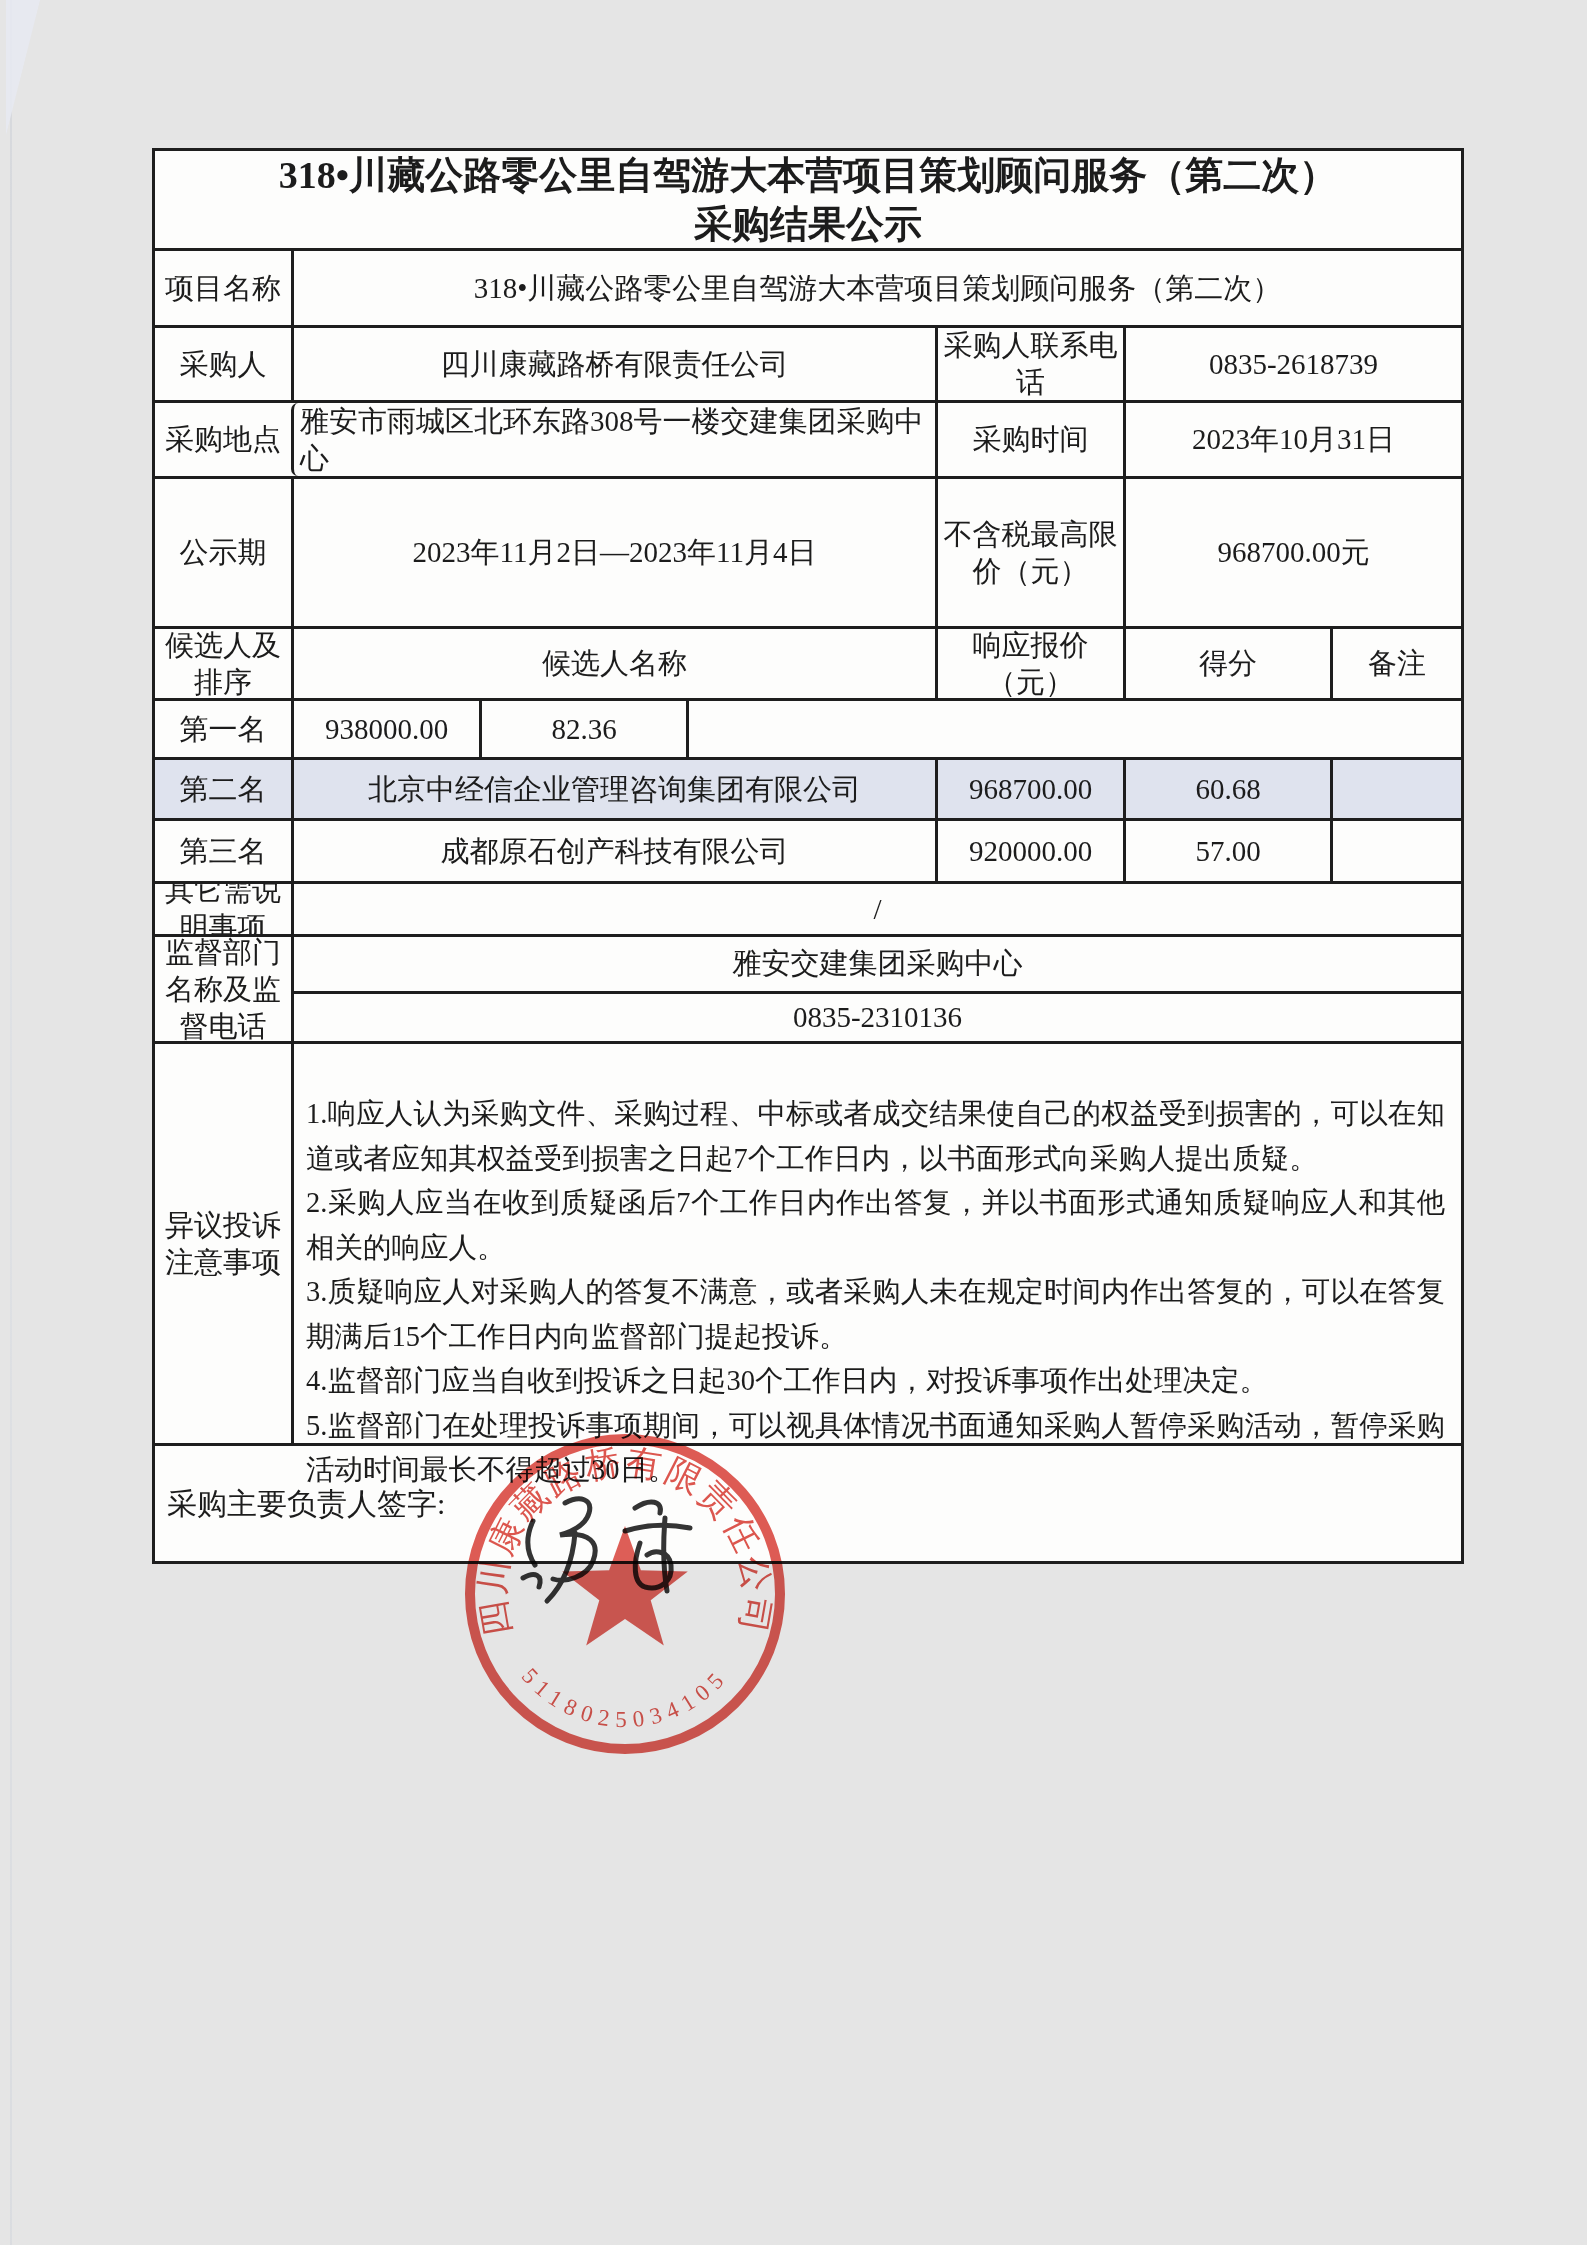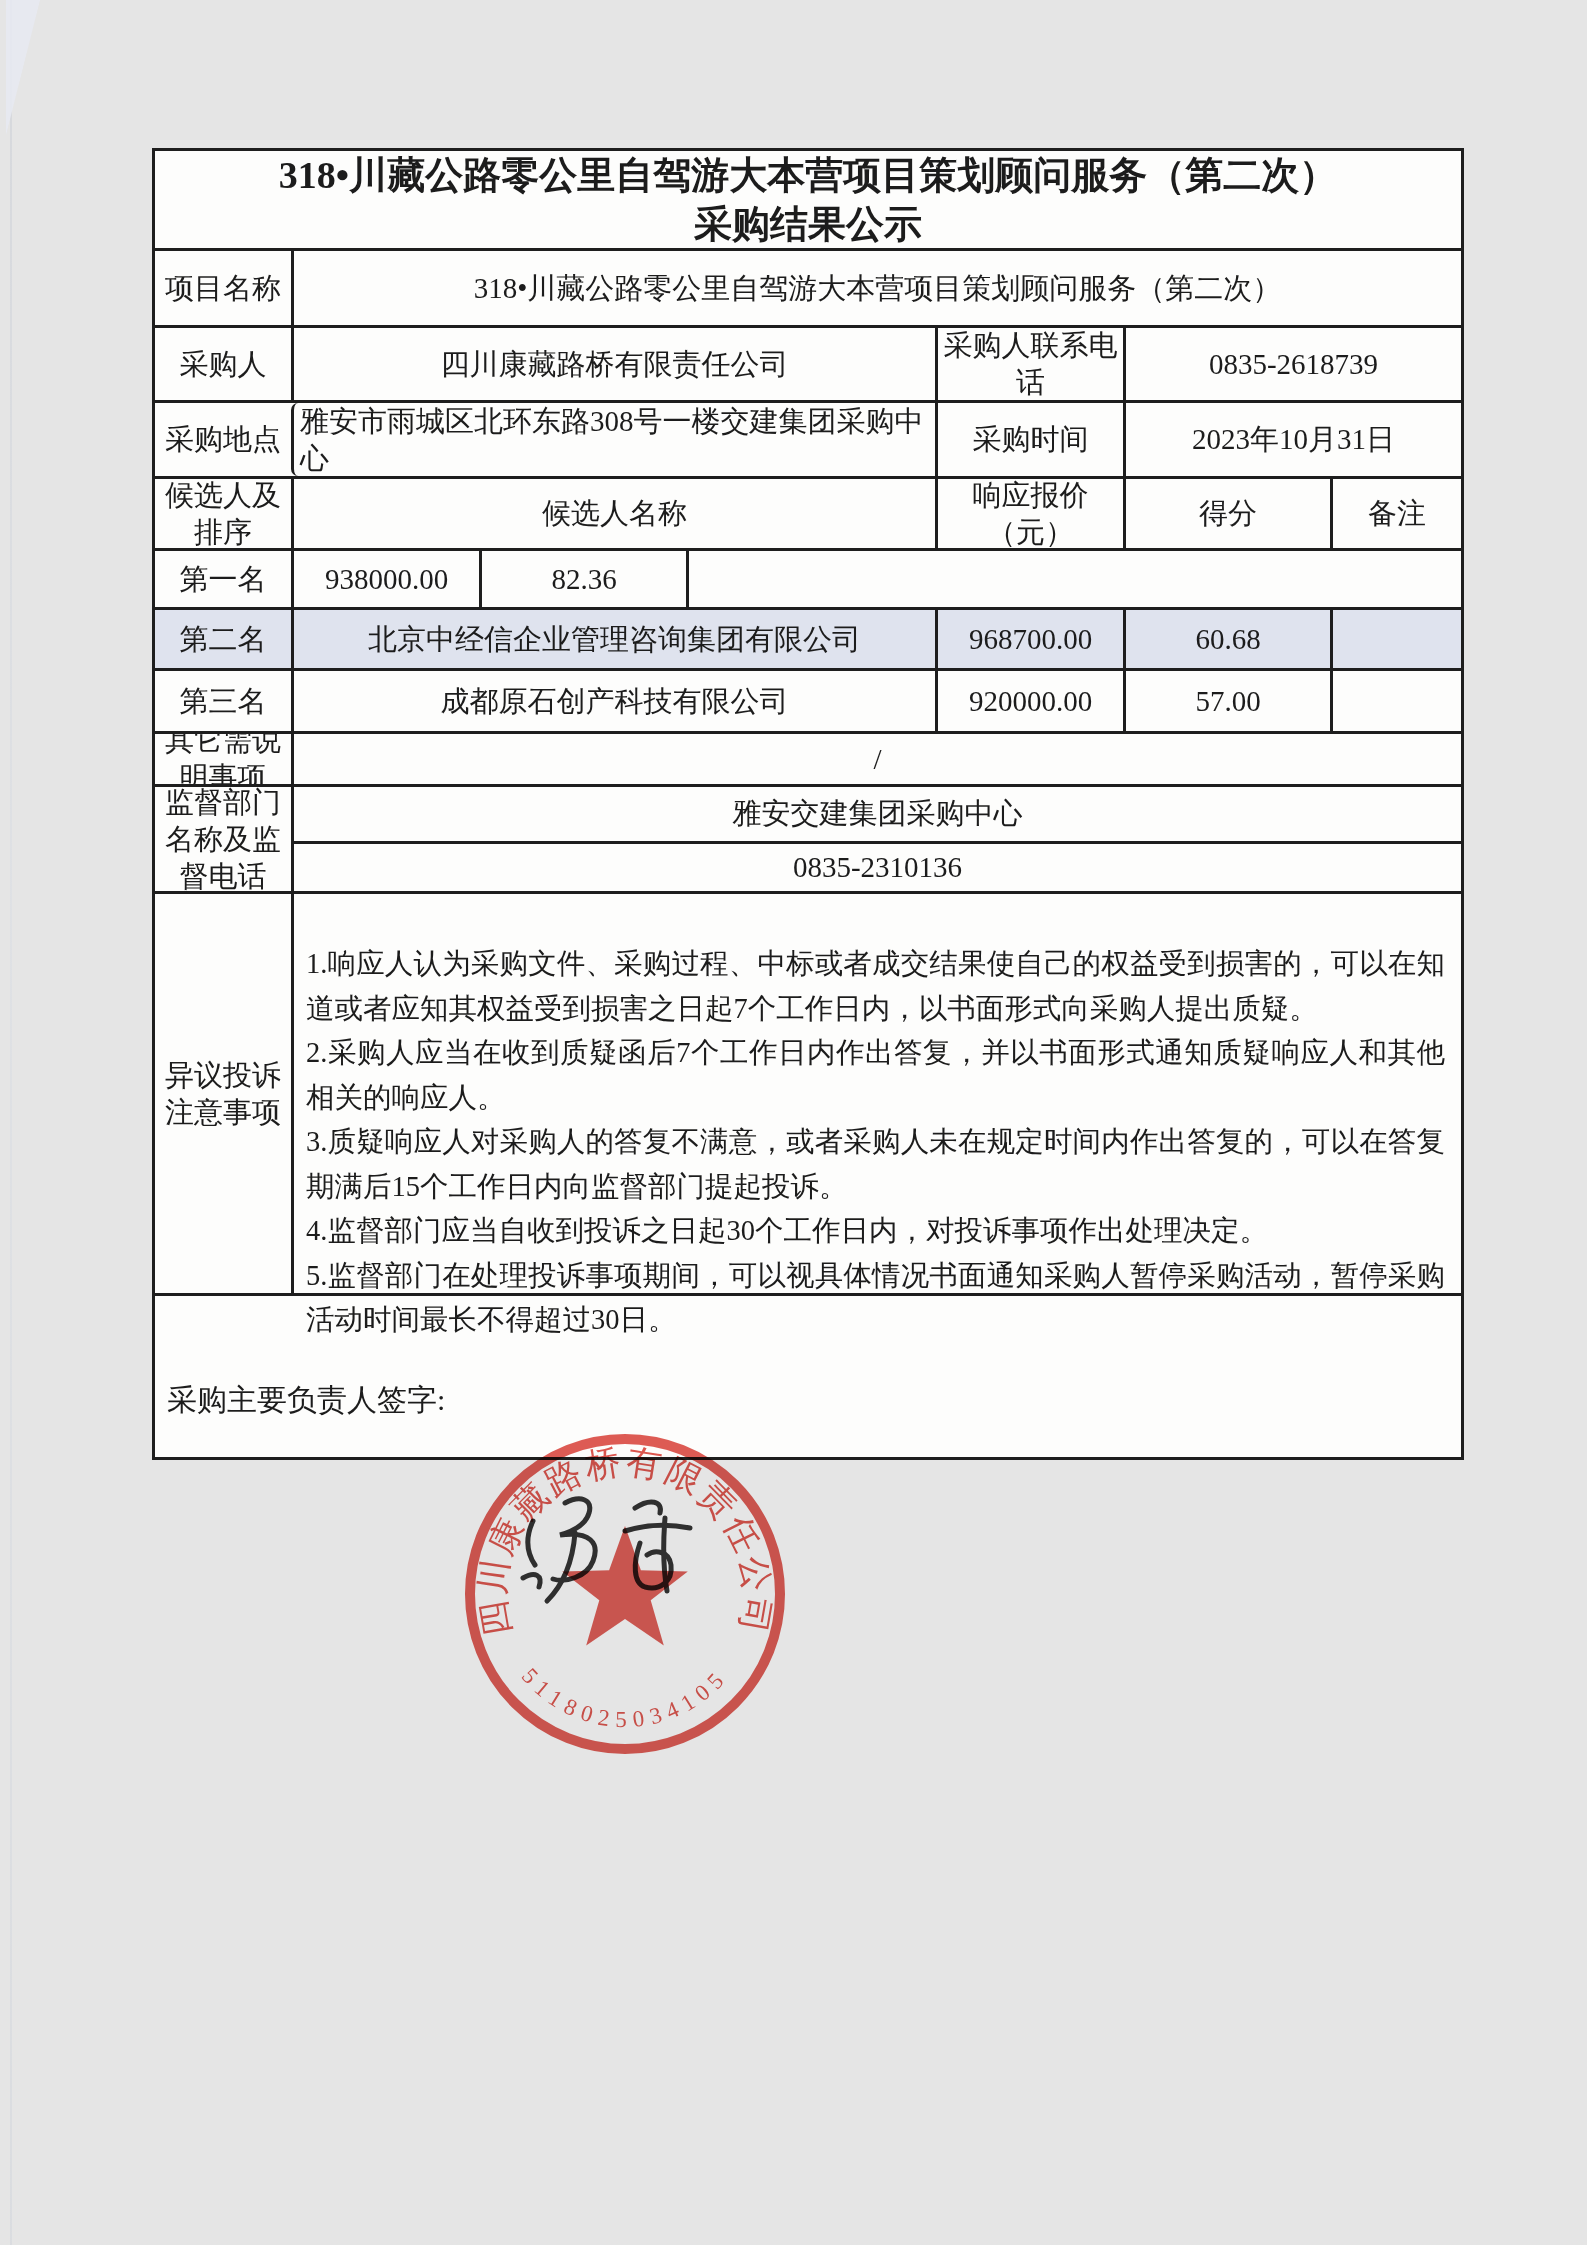--- a/index.html
+++ b/index.html
@@ -24,21 +24,21 @@
     opacity:.85;
   }
   
   .tbl {
     position:absolute; left:152px; top:148px; width:1312px;
     border: 3px solid var(--border, #1e1e1e);
     box-sizing: border-box;
     background:#fdfdfc;
   }
   .r { display:flex; box-sizing:border-box; border-bottom:3px solid var(--border,#1e1e1e); }
-  .r:last-child { border-bottom:none;margin-top:46px; }
+  .r:last-child { border-bottom:none; }
   .c {
     box-sizing:border-box;
     display:flex; flex-direction:column; justify-content:center; align-items:center;
     text-align:center;
     font-size:29px; line-height:37px;
     white-space: pre-line;
     overflow:hidden;
   }
   .c + .c, .c + .colwrap { border-left:3px solid var(--border,#1e1e1e); }
   .w-a { width:136px; flex:none; }
@@ -118,20 +118,27 @@
       <div class="c w-d">0835-2618739</div>
     </div>
 
     <div class="r h-loc">
       <div class="c w-a">采购地点</div>
       <div class="c w-b left">雅安市雨城区北环东路308号一楼交建集团采购中心</div>
       <div class="c w-c">采购时间</div>
       <div class="c w-d">2023年10月31日</div>
     </div>
 
+    <div class="r h-pub">
+      <div class="c w-a">公示期</div>
+      <div class="c w-b">2023年11月2日—2023年11月4日</div>
+      <div class="c w-c">不含税最高限
+价（元）</div>
+      <div class="c w-d">968700.00元</div>
+    </div>
 
     <div class="r h-chead">
       <div class="c w-a">候选人及
 排序</div>
       <div class="c w-b">候选人名称</div>
       <div class="c w-c">响应报价
 （元）</div>
       <div class="c w-d1">得分</div>
       <div class="c w-d2">备注</div>
     </div>

